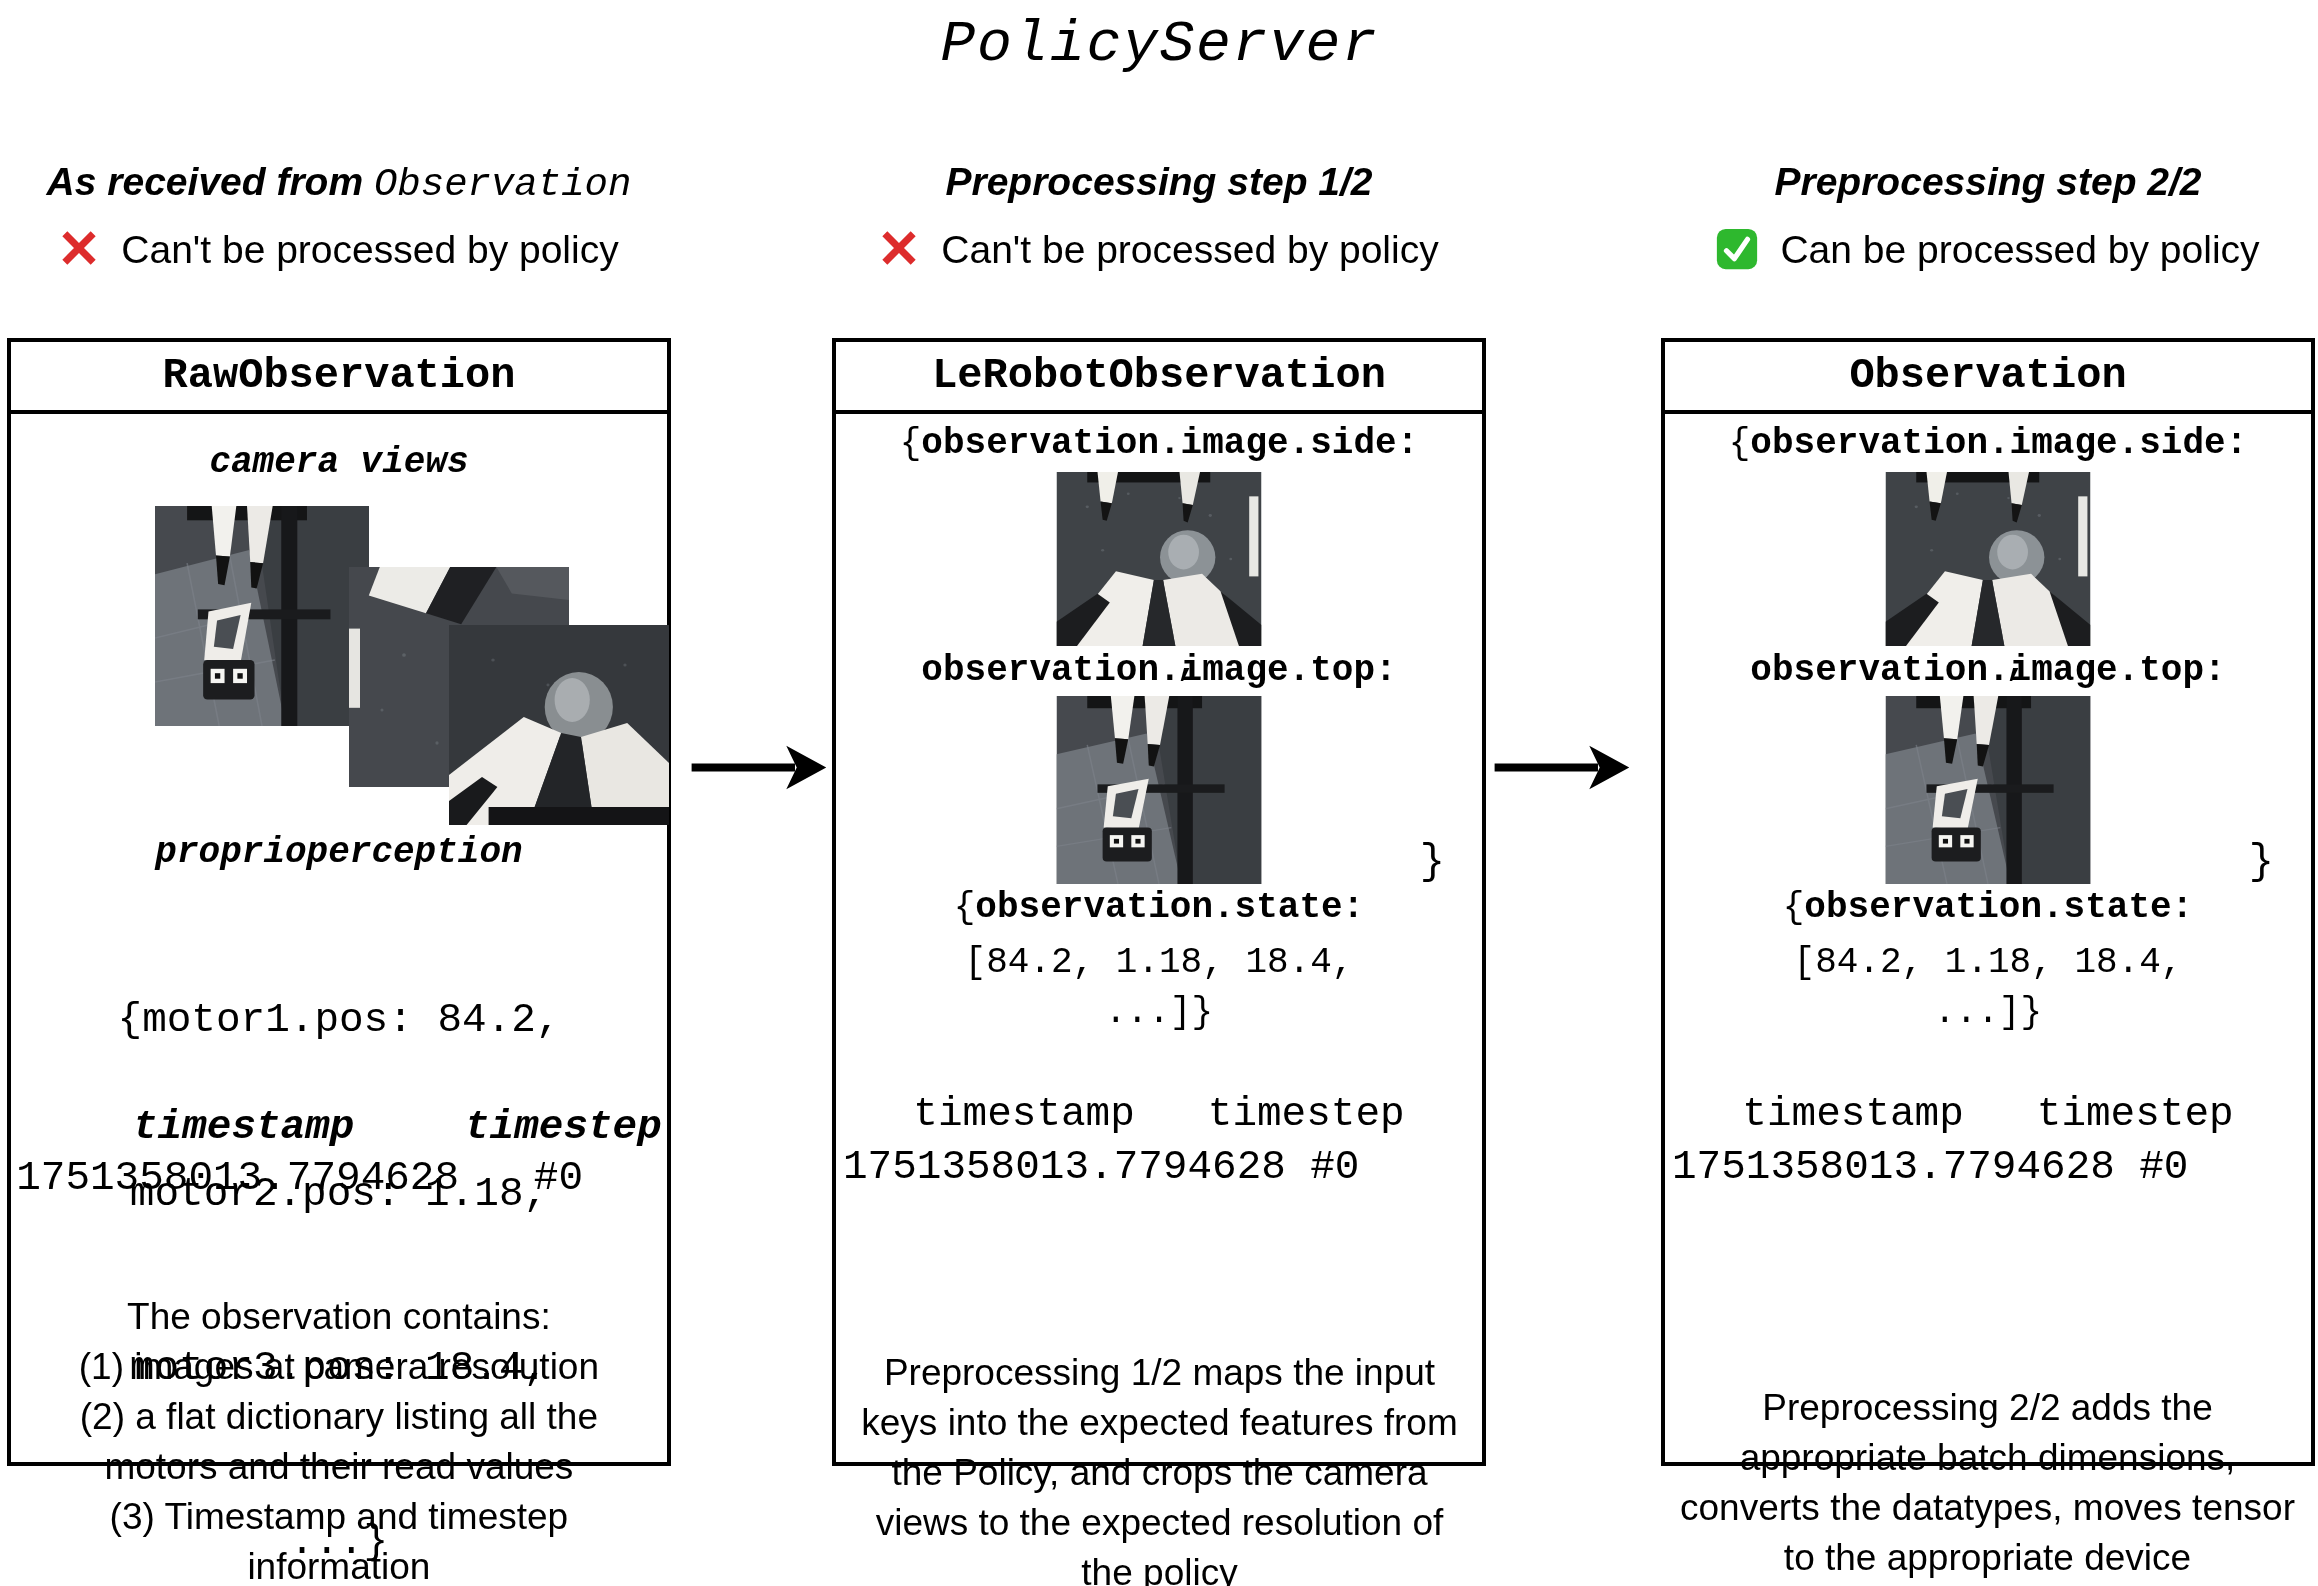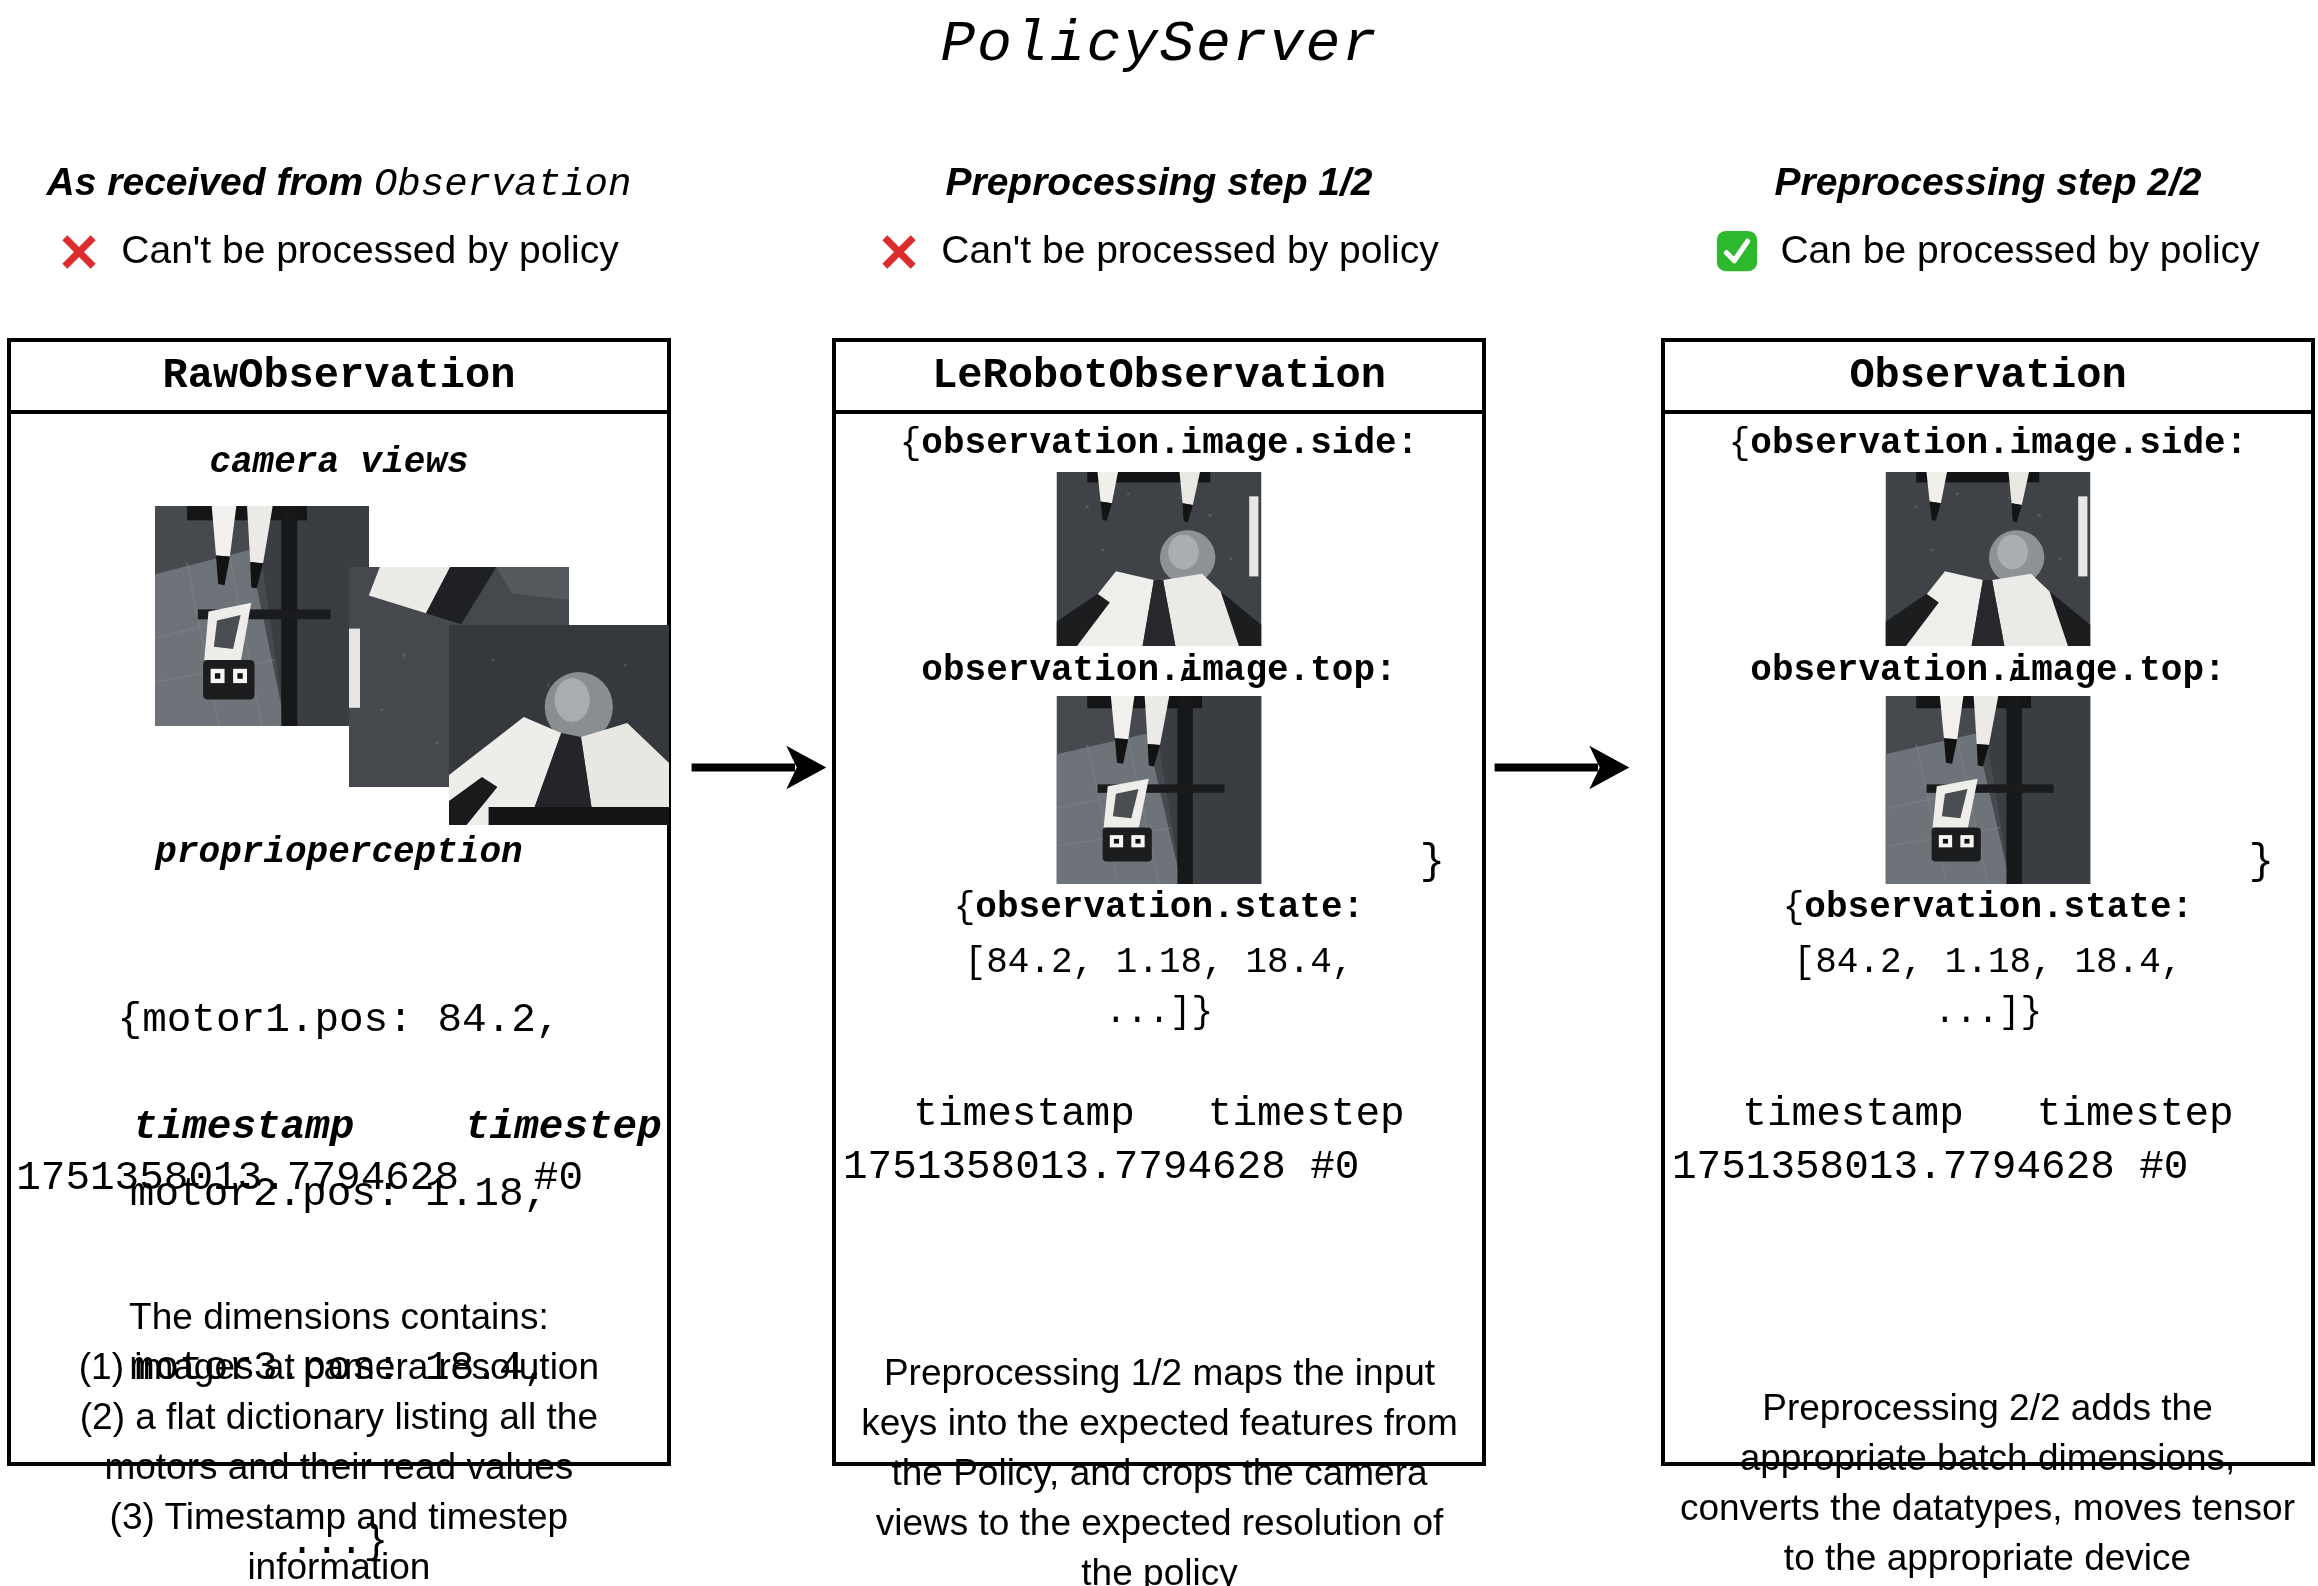--- a/index.html
+++ b/index.html
@@ -18,21 +18,21 @@
   }
 
   .col-header {
     position:absolute; top:160px; text-align:center;
     font-family:"Liberation Sans","DejaVu Sans",sans-serif;
     font-style:italic; font-size:39px; font-weight:bold;
   }
   .col-header .code { font-family:"Liberation Mono","DejaVu Sans Mono",monospace; font-weight:normal; }
 
   .status {
-    position:absolute; top:228px; display:flex; align-items:flex-end; justify-content:center;
+    position:absolute; top:228px; display:flex; align-items:flex-start; justify-content:center;
     gap:22px; font-family:"Liberation Sans","DejaVu Sans",sans-serif; font-size:39px;
   }
   .status svg { display:block; }
 
   .obox {
     position:absolute; top:338px; height:1128px; border:4.4px solid #000;
     background:#fff; box-sizing:border-box;
   }
   .obox-header {
     height:68px; border-bottom:4.4px solid #000; display:flex; align-items:center;
@@ -285,21 +285,21 @@
         <span>timestep</span>
       </div>
       <div class="ts-values-l" style="top:729px;">
         <span>1751358013.7794628</span>
         <span>#0</span>
       </div>
     </div>
   </div>
 
   <div class="caption" style="left:17.4px; width:643px; top:1292px;">
-    <span>The dimensions contains:</span>
+    <span>The observation contains:</span>
     <span>(1) images at camera resolution</span>
     <span>(2) a flat dictionary listing all the</span>
     <span>motors and their read values</span>
     <span>(3) Timestamp and timestep</span>
     <span>information</span>
   </div>
   <div class="caption" style="left:815px; width:689px; top:1348px;">
     <span>Preprocessing 1/2 maps the input</span>
     <span>keys into the expected features from</span>
     <span>the Policy, and crops the camera</span>

